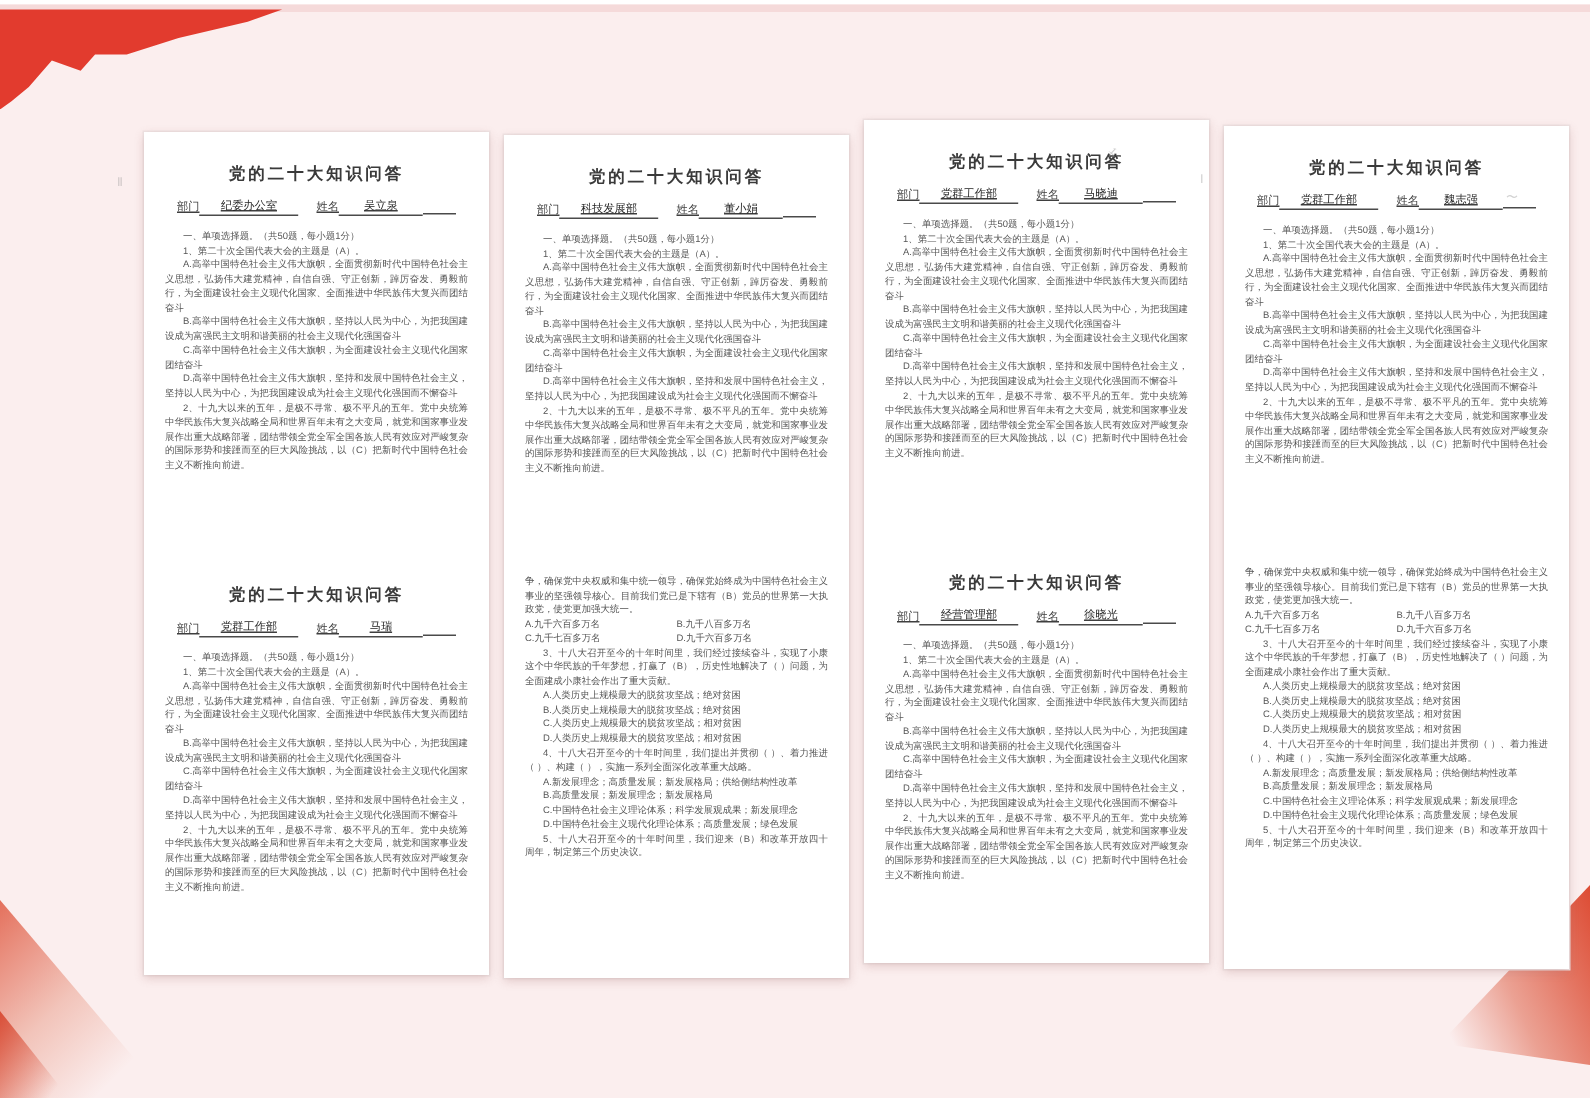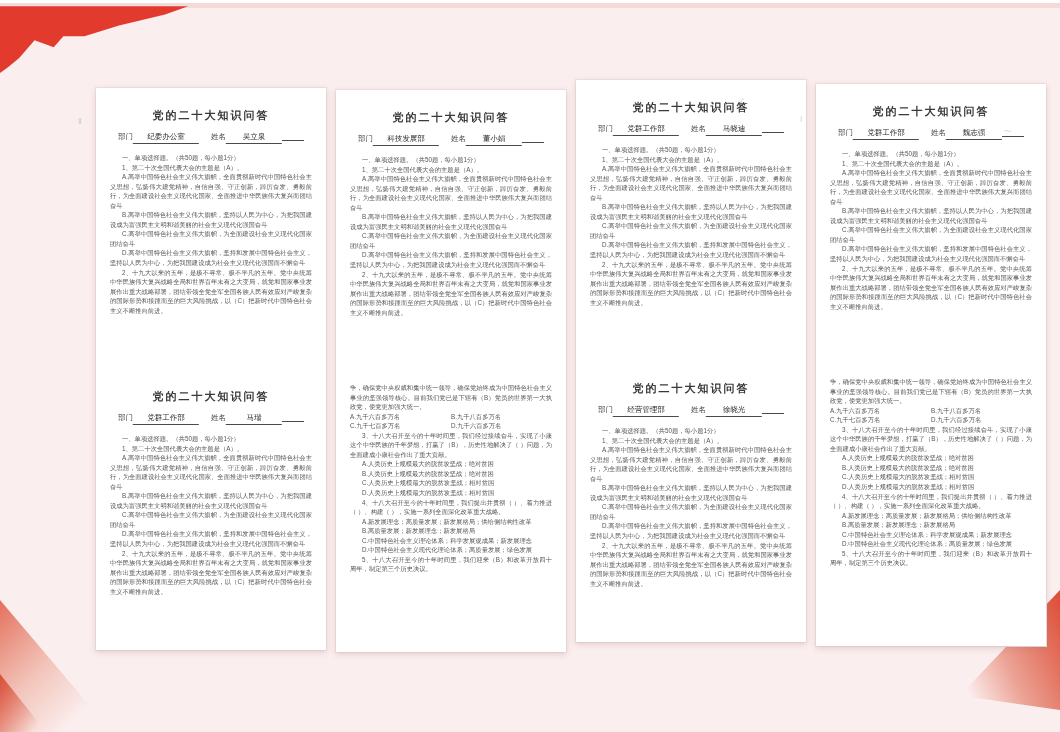--- a/index.html
+++ b/index.html
@@ -47,22 +47,22 @@
   .sheet.s4 { left:816px; top:84px; }
 
   .section { position:relative; height:281px; overflow:hidden; padding:0 14px; }
   .section.cont-sec { padding-top:12px; }
 
   .page-title {
     text-align:center; font-size:11px; font-weight:bold; letter-spacing:2px;
     color:#3a3a3a; padding-top:20px; margin-bottom:9px; white-space:nowrap;
   }
   .hdr {
-    display:flex; align-items:flex-start; justify-content:center;
-    font-size:7.5px; color:#3f3f3f; margin-bottom:9px; white-space:nowrap;
+    display:flex; align-items:center; justify-content:center;
+    font-size:7.5px; color:#3f3f3f; margin-bottom:9px; white-space:nowrap;text-decoration:underline;
   }
   .hdr .lbl { flex:none; padding-bottom:1px; }
   .fill {
     border-bottom:1px solid #4a4a4a; text-align:center; color:#1f1f1f;
     min-height:9px; padding:0 2px 1px 2px; transform:skewX(-2deg);
   }
   .fill.dept { width:66px; margin-right:12px; }
   .fill.name { width:56px; }
   .tail { border-bottom:1px solid #4a4a4a; width:22px; height:9px; }
 

